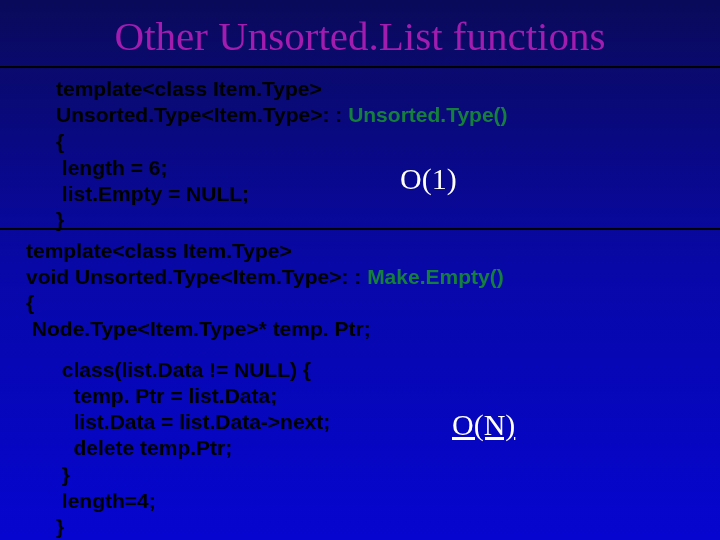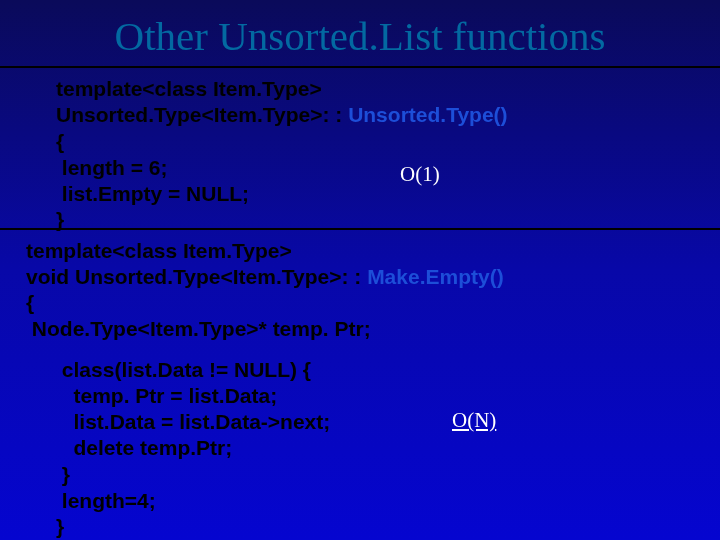--- a/index.html
+++ b/index.html
@@ -9,21 +9,21 @@
     height: 540px;
     overflow: hidden;
   }
   body {
     background: linear-gradient(to bottom, #0a0a5a 0%, #0808a8 50%, #0505d0 100%);
     font-family: Arial, Helvetica, sans-serif;
     position: relative;
   }
   .title {
     font-family: "Times New Roman", Times, serif;
-    color: #0369a1;
+    color: #a21caf;
     font-size: 41px;
     text-align: center;
     padding-top: 12px;
     padding-bottom: 6px;
     font-weight: normal;
   }
   .hr1 {
     height: 2px;
     background: #000;
     margin: 0;
@@ -43,26 +43,26 @@
     color: #000;
     font-size: 21px;
     line-height: 1.25;
     font-weight: bold;
     padding-left: 56px;
     padding-right: 20px;
     padding-top: 8px;
     white-space: pre;
     font-family: Arial, Helvetica, sans-serif;
   }
-  .red { color: #1d4ed8; }
+  .red { color: #15803d; }
   .bigO {
     position: absolute;
     font-family: "Times New Roman", Times, serif;
     color: #fff;
-    font-size: 21px;
+    font-size: 30px;
     font-weight: normal;
     text-align: right;
   }
   .o1 { left: 400px; top: 162px; }
   .on { left: 452px; top: 408px; text-decoration: underline; }
   .block2 { padding-top: 4px; padding-left: 26px; }
   .block3 { padding-top: 14px; }
 </style>
 </head>
 <body>

